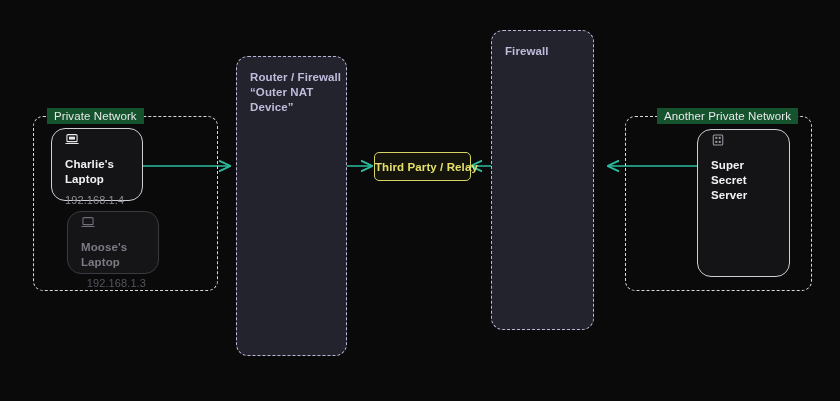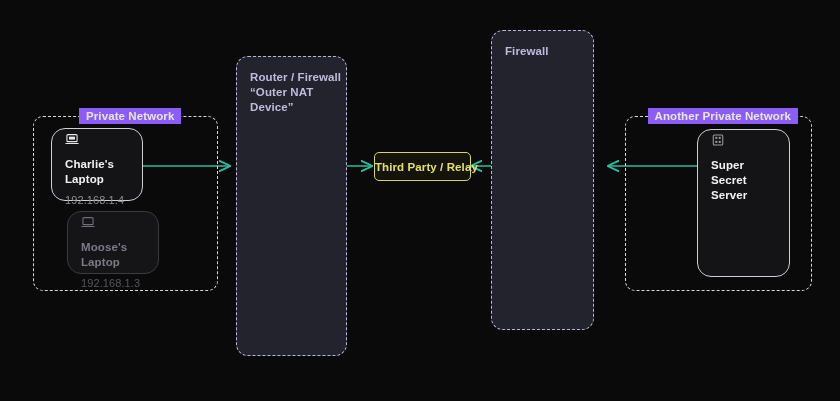--- a/index.html
+++ b/index.html
@@ -27,29 +27,28 @@
   .abs { position: absolute; box-sizing: border-box; }
 
   
   .group {
     border: 1.5px dashed #d8d8d8;
     border-radius: 10px;
   }
   .group-label {
     position: absolute;
     top: -9px;
-    background: #8b5cf6;
+    background: #14532d;
     color: #e8e8ea;
     font-size: 11.5px;
-    font-weight: 700;
+    font-weight: 400;
     letter-spacing: .1px;
     padding: 0 7px;
     white-space: nowrap;
     line-height: 16px;
-    margin-left: 32px;
   }
 
   
   .zone {
     border: 1.5px dashed #b9b6d6;
     border-radius: 12px;
     background: #23232e;
   }
   .zone-label {
     position: absolute;
@@ -90,21 +89,21 @@
   }
   .node-sub {
     color: #8e8e96;
     font-size: 11px;
     font-weight: 400;
     line-height: 15px;
     margin-top: 6px;
     letter-spacing: .1px;
   }
   .node.dim .node-title { color: #7b7b84; }
-  .node.dim .node-sub   { color: #55555e; }
+  .node.dim .node-sub   { color: #55555e; text-align: right; }
 
   
   .relay {
     border: 1.5px solid #d6d463;
     border-radius: 5px;
     background: #14140c;
     display: flex;
     align-items: center;
     justify-content: flex-start;
   }

